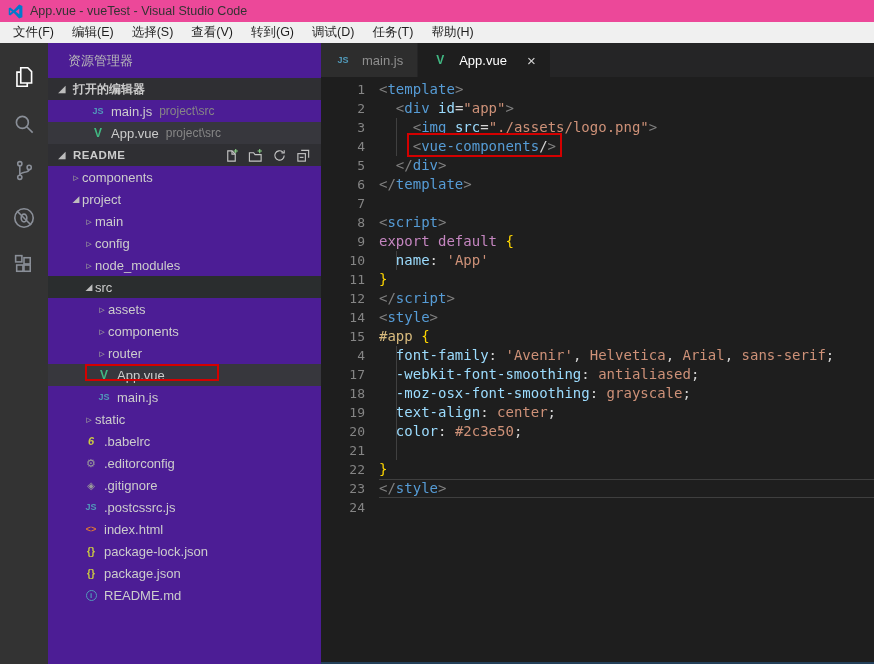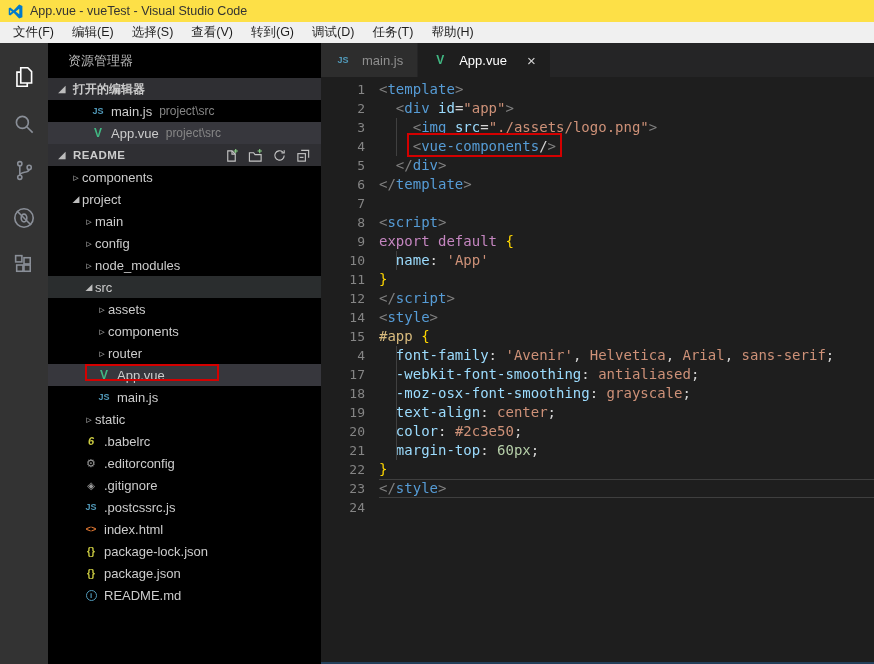--- a/index.html
+++ b/index.html
@@ -1,34 +1,34 @@
 <!DOCTYPE html>
 <html><head>
 <meta charset="utf-8">
 <style>
   * { margin:0; padding:0; box-sizing:border-box; }
   html,body { width:874px; height:664px; overflow:hidden; background:#1e1e1e;
     font-family:"Liberation Sans", sans-serif; }
-  .titlebar { height:22px; background:#fde047; display:flex; align-items:center;
+  .titlebar { height:22px; background:#ec4899; display:flex; align-items:center;
     padding-left:8px; gap:7px; font-size:12.5px; color:#333; }
   .menubar { height:21px; background:#f0f0f0; display:flex; align-items:center;
     font-size:12.5px; color:#1e1e1e; padding-left:4px; }
   .menu-item { padding:0 9px; cursor:default; }
   .main { display:flex; height:621px; }
 
   
   .activitybar { width:48px; background:#333333; padding-top:10px; flex:none;
     display:flex; flex-direction:column; align-items:center; }
   .ab-item { width:48px; height:47px; display:flex; align-items:center;
     justify-content:center; color:#8a8f98; cursor:pointer; }
   .ab-item.active { color:#ffffff; }
   .ab-item svg { stroke:currentColor; fill:none; stroke-width:1.5; }
 
   
-  .sidebar { width:273px; background:#000000; color:#cccccc; font-size:13px;
+  .sidebar { width:273px; background:#4c1d95; color:#cccccc; font-size:13px;
     flex:none; position:relative; overflow:hidden; }
   .sidebar-title { height:35px; line-height:35px; padding-left:20px; color:#b9b9b9; }
   .sec-h { height:22px; background:#2f2f33; display:flex; align-items:center;
     font-weight:bold; font-size:12px; position:relative; padding-left:8px; }
   .sec-h .twisty { margin-right:5px; }
   .twisty { width:12px; display:inline-block; text-align:center; flex:none;
     color:#bdbdbd; font-size:9px; }
   .twisty.col { font-size:11px; color:#9a9a9a; }
   .row { height:22px; display:flex; align-items:center; position:relative;
     cursor:pointer; white-space:nowrap; }
@@ -381,21 +381,20 @@
           <span class="lc"><span class="tk-w">  </span><span class="tk-a">text-align</span><span class="tk-o">:</span><span class="tk-w"> </span><span class="tk-v">center</span><span class="tk-o">;</span></span>
           <span class="guide"></span>
         </div>
         <div class="cl">
           <span class="ln">20</span>
           <span class="lc"><span class="tk-w">  </span><span class="tk-a">color</span><span class="tk-o">:</span><span class="tk-w"> </span><span class="tk-v">#2c3e50</span><span class="tk-o">;</span></span>
           <span class="guide"></span>
         </div>
         <div class="cl">
           <span class="ln">21</span>
-          <span class="lc"><span class="tk-w">  </span><span class="tk-a">margin-top</span><span class="tk-o">:</span><span class="tk-w"> </span><span class="tk-n">60px</span><span class="tk-o">;</span></span>
           <span class="guide"></span>
         </div>
         <div class="cl">
           <span class="ln">22</span>
           <span class="lc"><span class="tk-b">}</span></span>
         </div>
         <div class="cl current">
           <span class="ln">23</span>
           <span class="lc"><span class="tk-p">&lt;/</span><span class="tk-t">style</span><span class="tk-p">&gt;</span></span>
         </div>

